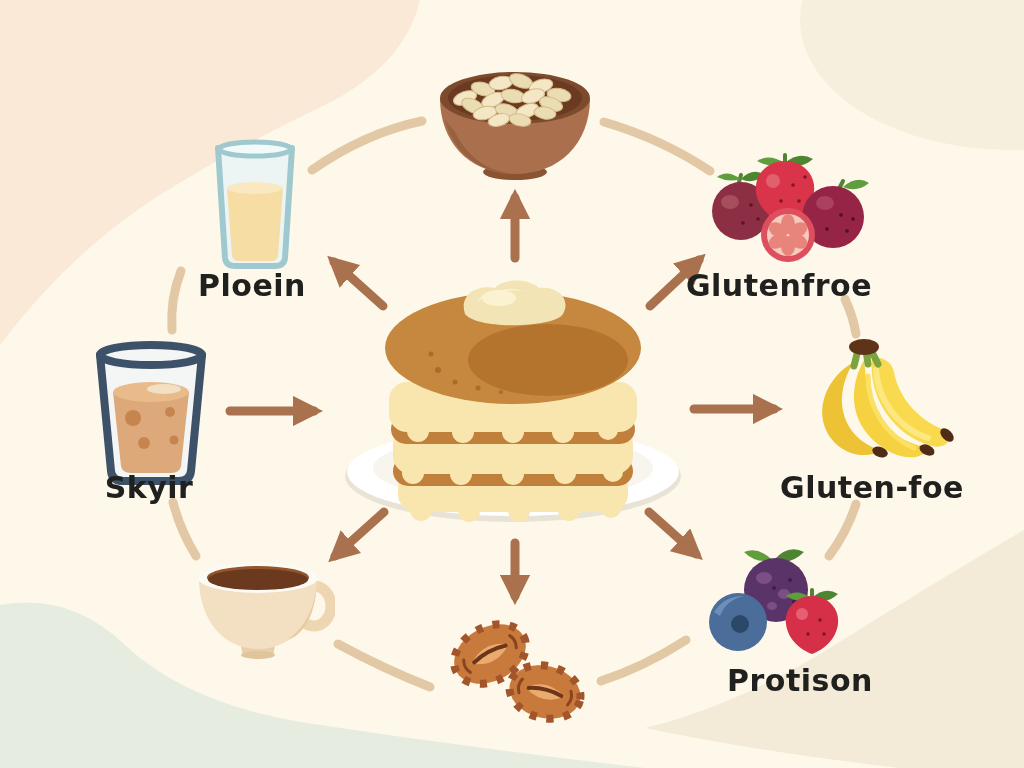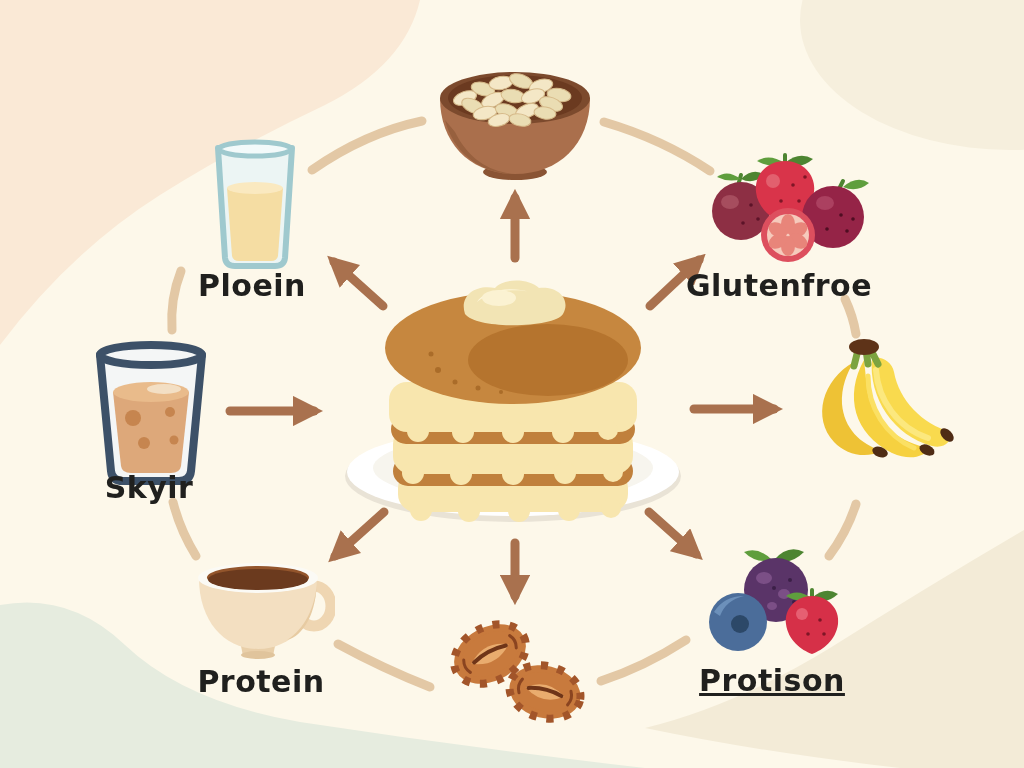--- a/index.html
+++ b/index.html
@@ -286,16 +286,16 @@
         <circle cx="8" cy="-2" r="1.8" fill="#7e1626"></circle>
           <circle cx="-4" cy="12" r="1.8" fill="#7e1626"></circle>
         <circle cx="12" cy="12" r="1.8" fill="#7e1626"></circle>
       </g>
     </svg>
   </div>
 
   <div class="node-label" style="left:779px;top:268px;">Glutenfroe</div>
   <div class="node-label" style="left:252px;top:268px;">Ploein</div>
   <div class="node-label" style="left:149px;top:470px;text-align:center;">Skyir</div>
-  <div class="node-label" style="left:261px;top:664px;">Protein</div>
-  <div class="node-label" style="left:772px;top:663px;text-decoration:underline;">Protison</div>
+  <div class="node-label" style="left:872px;top:470px;">Gluten-foe</div>
+  <div class="node-label" style="left:800px;top:663px;">Protison</div>
 
 </div>
 
 </body></html>

